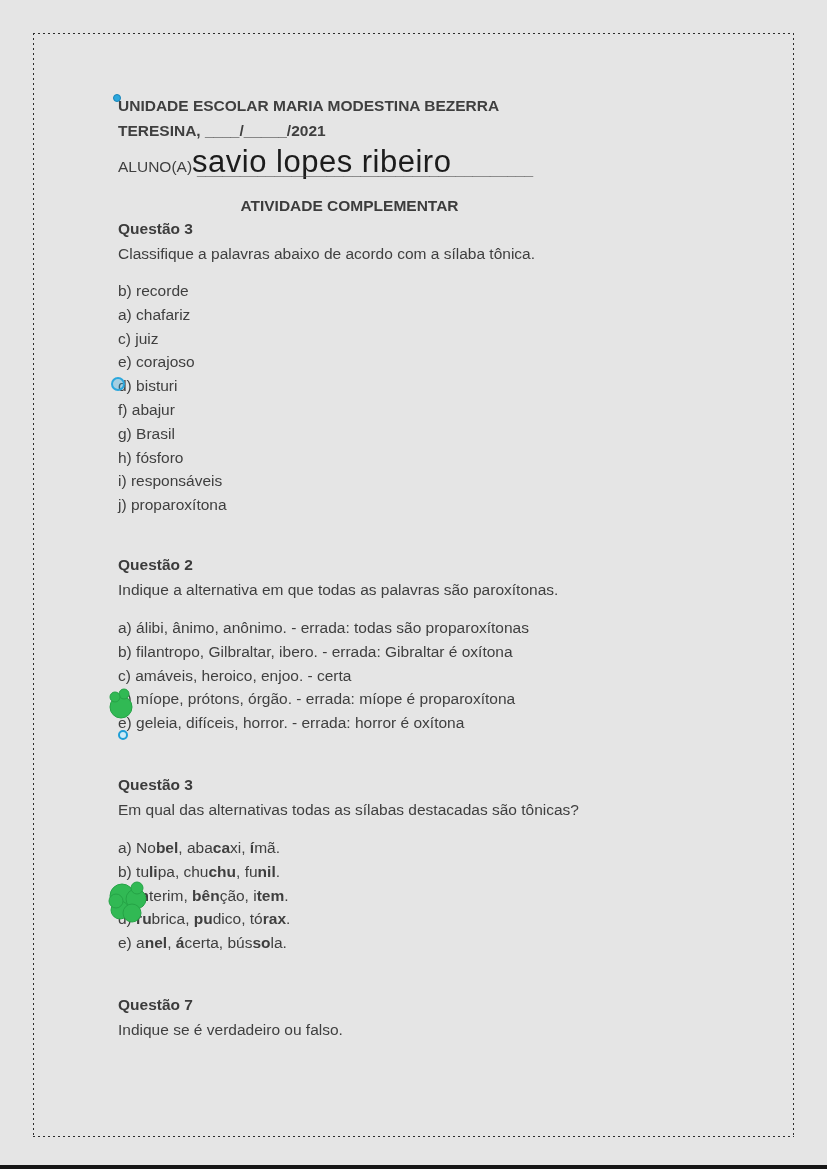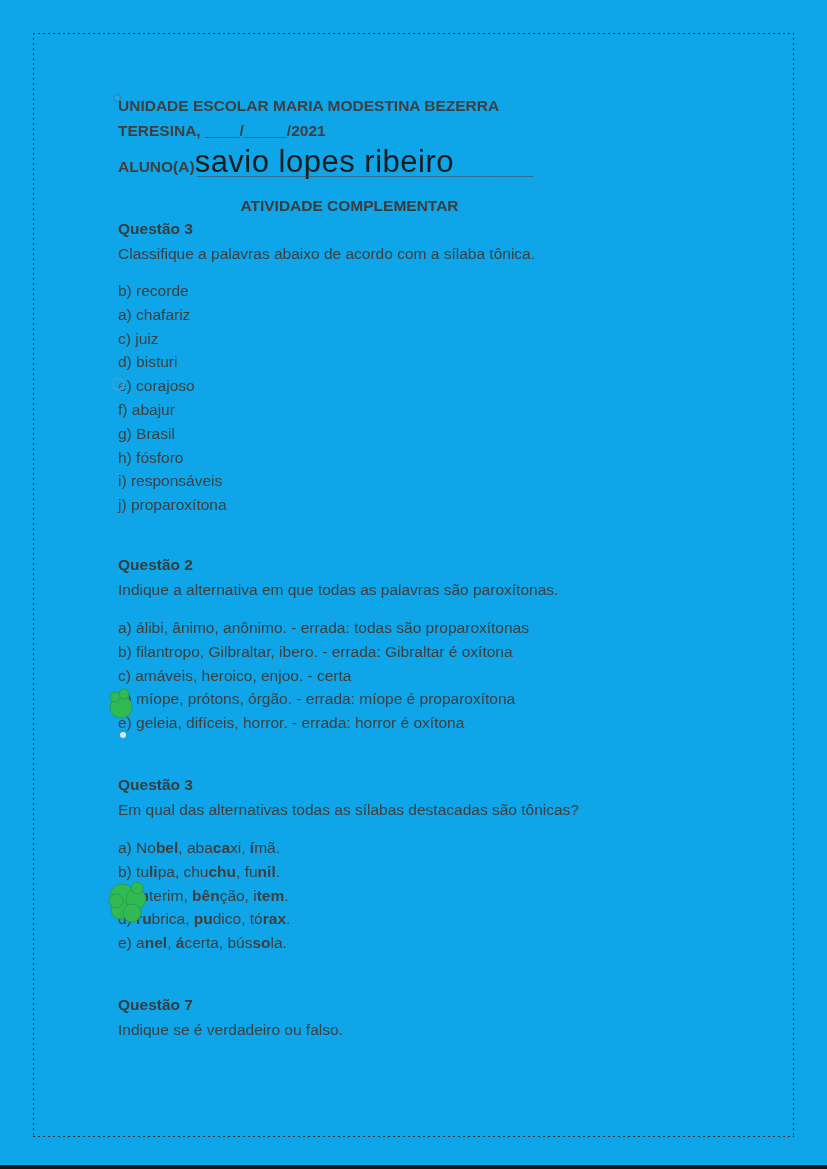--- a/index.html
+++ b/index.html
@@ -1,34 +1,34 @@
 <!DOCTYPE html>
 <html><head>
 <meta charset="utf-8">
 <style>
   html,body{margin:0;padding:0;}
   body{
     width:827px;height:1169px;background:#ffffff;overflow:hidden;
     font-family:"Liberation Sans",sans-serif;
     -webkit-font-smoothing:antialiased;
   }
-  .sheet{position:relative;width:827px;height:1169px;background:#0ea5e9;}
+  .sheet{position:relative;width:827px;height:1169px;background:#e5e5e5;}
 
   
   .pb{position:absolute;background-repeat:repeat;}
   .pb-top   {left:33px;top:33px;width:761px;height:1px;background-image:repeating-linear-gradient(90deg,#2b2b2b 0 2px,transparent 2px 5px);}
   .pb-bottom{left:33px;top:1136px;width:761px;height:1px;background-image:repeating-linear-gradient(90deg,#2b2b2b 0 2px,transparent 2px 5px);}
   .pb-left  {left:33px;top:33px;width:1px;height:1104px;background-image:repeating-linear-gradient(180deg,#2b2b2b 0 2px,transparent 2px 5px);}
   .pb-right {left:793px;top:33px;width:1px;height:1104px;background-image:repeating-linear-gradient(180deg,#2b2b2b 0 2px,transparent 2px 5px);}
   .bold,.b{font-weight:700;}
 
   .header{position:absolute;left:118px;top:93px;width:620px;}
   .header .hline{display:block;line-height:25px;font-weight:700;color:#3f3f3f;font-size:15.5px;}
   .aluno-line{position:relative;margin-top:1px;white-space:nowrap;}
-  .aluno-label{font-weight:700;color:#3f3f3f;font-size:15.5px;}
+  .aluno-label{font-weight:400;color:#3f3f3f;font-size:15.5px;}
   .student-name{font-size:31px;color:#1c1c1c;font-weight:400;letter-spacing:.5px;}
   .name-underline{position:absolute;left:79px;bottom:1px;font-weight:700;color:#4a4a4a;font-size:15.5px;letter-spacing:0;}
 
   .title{position:absolute;left:0;top:197px;width:699px;text-align:center;font-weight:700;color:#3c3c3c;font-size:15.5px;}
 
   .qblock{position:absolute;left:118px;width:640px;line-height:24.5px;}
   .qblock .qh{font-weight:700;color:#3c3c3c;font-size:15.5px;display:block;}
   .qblock .qp{color:#3f3f3f;font-size:15.5px;display:block;}
   #q1block{top:217px;}
   #q2block{top:553px;}
@@ -73,22 +73,22 @@
   <div class="title">ATIVIDADE COMPLEMENTAR</div>
 
   <div class="qblock" id="q1block">
     <span class="qh">Questão 3</span>
     <span class="qp">Classifique a palavras abaixo de acordo com a sílaba tônica.</span>
   </div>
   <div class="qlist" id="q1list">
       <div class="li">b) recorde</div>
       <div class="li">a) chafariz</div>
       <div class="li">c) juiz</div>
+      <div class="li">e) corajoso</div>
       <div class="li">d) bisturi</div>
-      <div class="li">e) corajoso</div>
       <div class="li">f) abajur</div>
       <div class="li">g) Brasil</div>
       <div class="li">h) fósforo</div>
       <div class="li">i) responsáveis</div>
       <div class="li">j) proparoxítona</div>
     </div>
 
   <div class="qblock" id="q2block">
     <span class="qh">Questão 2</span>
     <span class="qp">Indique a alternativa em que todas as palavras são paroxítonas.</span>

